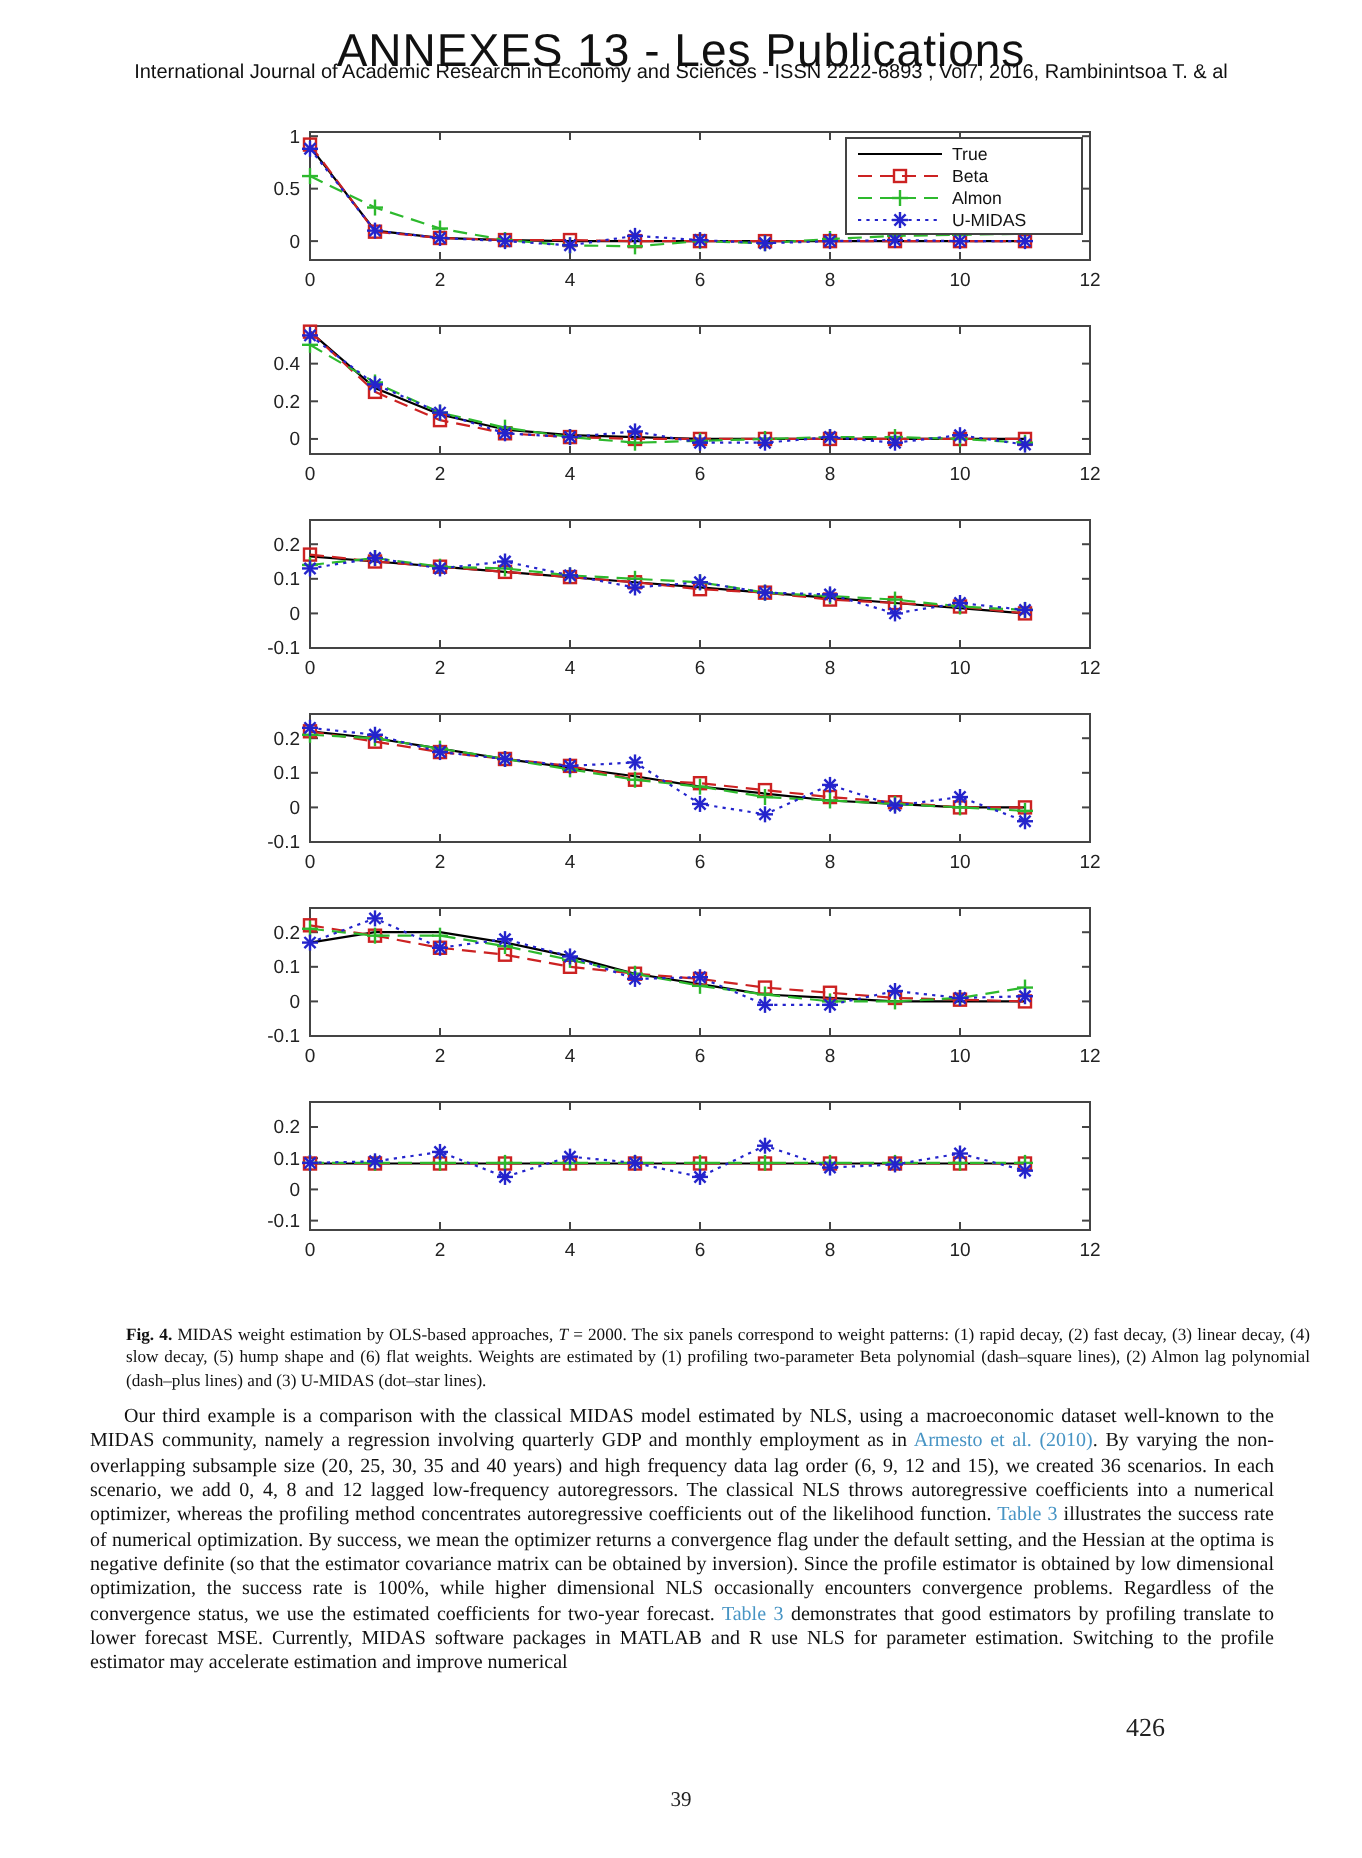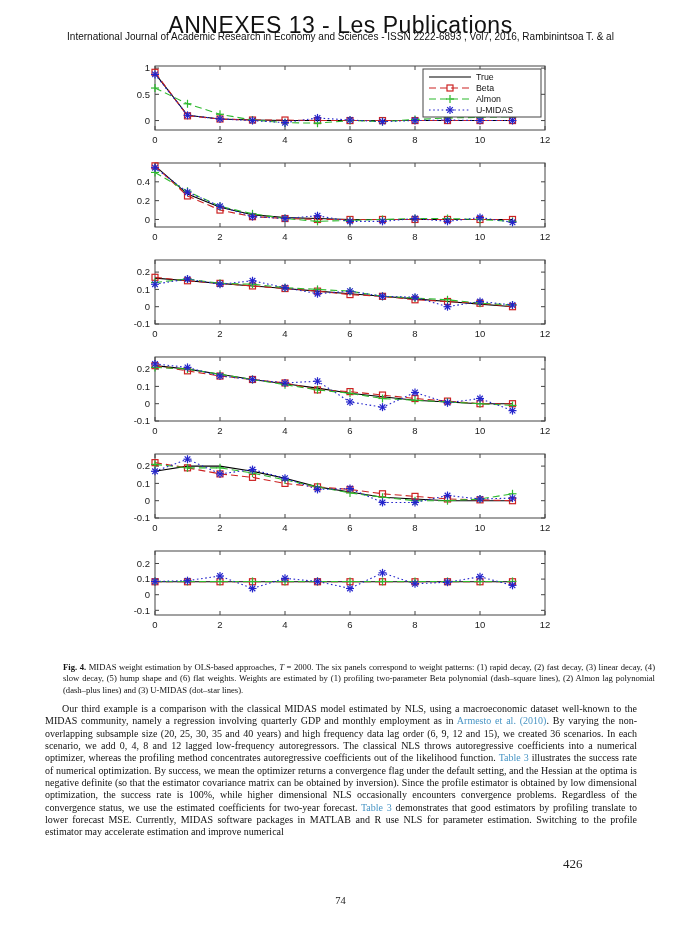--- a/index.html
+++ b/index.html
@@ -798,15 +798,15 @@
         <line x1="404.7" y1="35.54146341463415" x2="410.3" y2="41.141463414634146" stroke="#2424cc" stroke-width="1.2" fill="none"></line>
         <line x1="404.7" y1="41.141463414634146" x2="410.3" y2="35.54146341463415" stroke="#2424cc" stroke-width="1.2" fill="none"></line>
       </svg>
     </div>
 
   <p class="caption" id="caption"><span class="b">Fig. 4.</span><span> MIDAS weight estimation by OLS-based approaches, </span><span class="i">T</span><span> = 2000. The six panels correspond to weight patterns: (1) rapid decay, (2) fast decay, (3) linear decay, (4) slow decay, (5) hump shape and (6) flat weights. Weights are estimated by (1) profiling two-parameter Beta polynomial (dash–square lines), (2) Almon lag polynomial (dash–plus lines) and (3) U-MIDAS (dot–star lines).</span></p>
 
   <p class="bodytext" id="paragraph"><span>Our third example is a comparison with the classical MIDAS model estimated by NLS, using a macroeconomic dataset well-known to the MIDAS community, namely a regression involving quarterly GDP and monthly employment as in </span><span class="link">Armesto et al. (2010)</span><span>. By varying the non-overlapping subsample size (20, 25, 30, 35 and 40 years) and high frequency data lag order (6, 9, 12 and 15), we created 36 scenarios. In each scenario, we add 0, 4, 8 and 12 lagged low-frequency autoregressors. The classical NLS throws autoregressive coefficients into a numerical optimizer, whereas the profiling method concentrates autoregressive coefficients out of the likelihood function. </span><span class="link">Table 3</span><span> illustrates the success rate of numerical optimization. By success, we mean the optimizer returns a convergence flag under the default setting, and the Hessian at the optima is negative definite (so that the estimator covariance matrix can be obtained by inversion). Since the profile estimator is obtained by low dimensional optimization, the success rate is 100%, while higher dimensional NLS occasionally encounters convergence problems. Regardless of the convergence status, we use the estimated coefficients for two-year forecast. </span><span class="link">Table 3</span><span> demonstrates that good estimators by profiling translate to lower forecast MSE. Currently, MIDAS software packages in MATLAB and R use NLS for parameter estimation. Switching to the profile estimator may accelerate estimation and improve numerical</span></p>
 
   <div class="overlay-pagenum">426</div>
-  <div class="pagenum">74</div>
+  <div class="pagenum">39</div>
 
 </div>
 
 </body></html>

